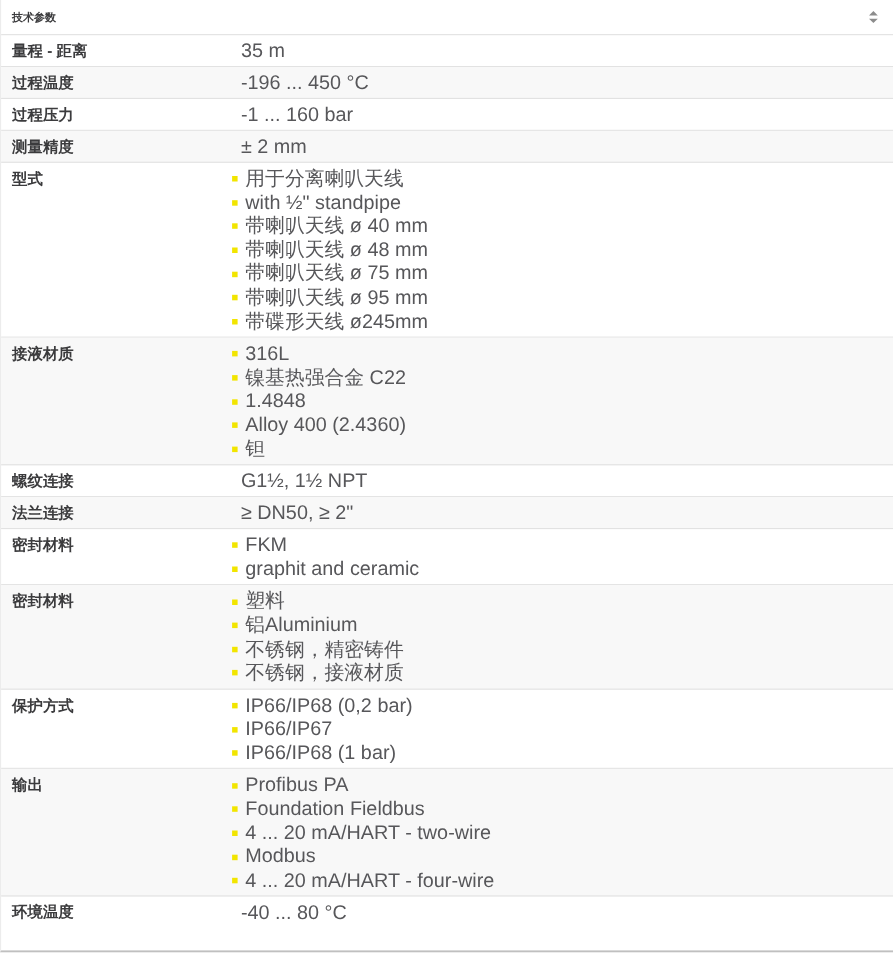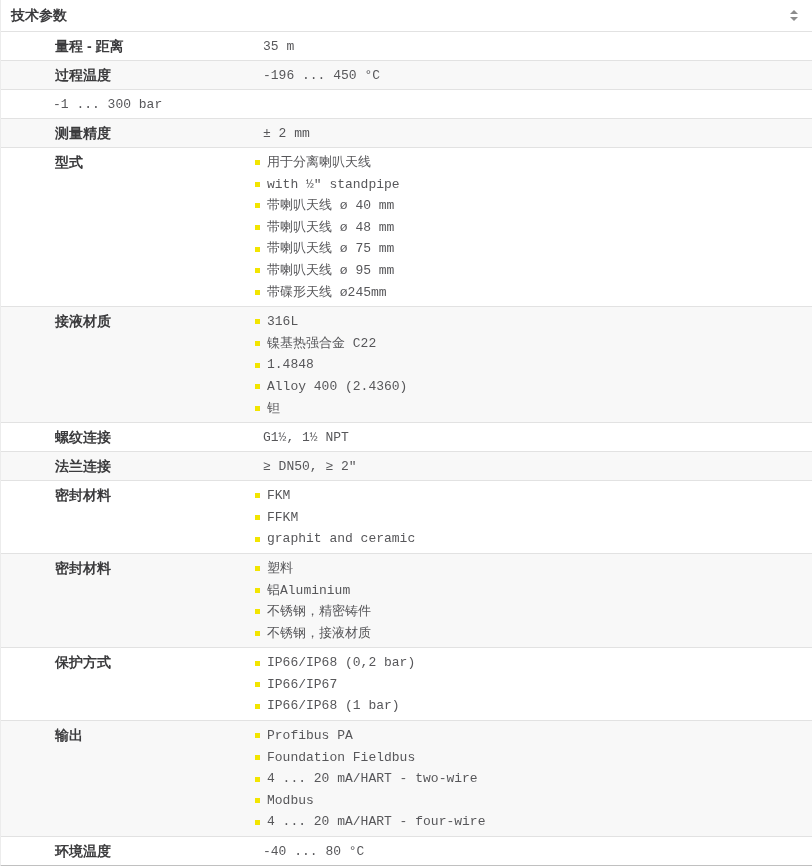--- a/index.html
+++ b/index.html
@@ -26,21 +26,21 @@
   }
   .header-row {
     display: flex;
     justify-content: space-between;
     align-items: center;
     height: 32px;
     padding: 0 12px 0 10px;
     border-bottom: 1px solid var(--border);
   }
   .header-title {
-    font-size: 14px;
+    font-size: 10px;
     font-weight: bold;
     color: var(--label-color);
   }
   .sort-control {
     display: inline-flex;
     flex-direction: column;
     align-items: center;
     cursor: pointer;
     padding: 2px;
   }
@@ -53,38 +53,36 @@
   }
   .caret-down {
     width: 0; height: 0;
     border-left: 4px solid transparent;
     border-right: 4px solid transparent;
     border-top: 4px solid var(--icon-gray);
   }
   .row {
     display: flex;
     border-bottom: 1px solid var(--border);
-    padding-left: 44px;
   }
   .row:last-child { border-bottom: none; }
   .row.stripe { background: var(--stripe); }
   .label {
     width: 210px;
     flex: none;
     padding: 6px 10px 5px 10px;
     font-size: 14px;
     font-weight: bold;
     color: var(--label-color);
     line-height: 17px;
   }
   .value {
     flex: 1;
     color: var(--value-color);
-    font-size: 13px;
-    font-family: Liberation Mono, monospace;
+    font-size: 18px;
   }
   .value.text {
     padding: 6px 8px 5px 8px;
     line-height: 17px;
   }
   .value.list {
     padding: 4px 0 3px 0;
   }
   ul.bullet-list {
     list-style: none;
@@ -118,21 +116,22 @@
   <div id="rows">
       <div class="row">
         <div class="label">量程 - 距离</div>
         <div class="value text">35 m</div>
       </div>
       <div class="row stripe">
         <div class="label">过程温度</div>
         <div class="value text">-196 ... 450 °C</div>
       </div>
       <div class="row">
-        <div class="value text">-1 ... 300 bar</div>
+        <div class="label">过程压力</div>
+        <div class="value text">-1 ... 160 bar</div>
       </div>
       <div class="row stripe">
         <div class="label">测量精度</div>
         <div class="value text">± 2 mm</div>
       </div>
       <div class="row">
         <div class="label">型式</div>
         <div class="value list">
           <ul class="bullet-list">
             <li>
@@ -201,24 +200,20 @@
         <div class="label">法兰连接</div>
         <div class="value text">≥ DN50, ≥ 2"</div>
       </div>
       <div class="row">
         <div class="label">密封材料</div>
         <div class="value list">
           <ul class="bullet-list">
             <li>
               <span class="bullet"></span>
               <span>FKM</span>
-            </li>
-            <li>
-              <span class="bullet"></span>
-              <span>FFKM</span>
             </li>
             <li>
               <span class="bullet"></span>
               <span>graphit and ceramic</span>
             </li>
           </ul>
         </div>
       </div>
       <div class="row stripe">
         <div class="label">密封材料</div>

